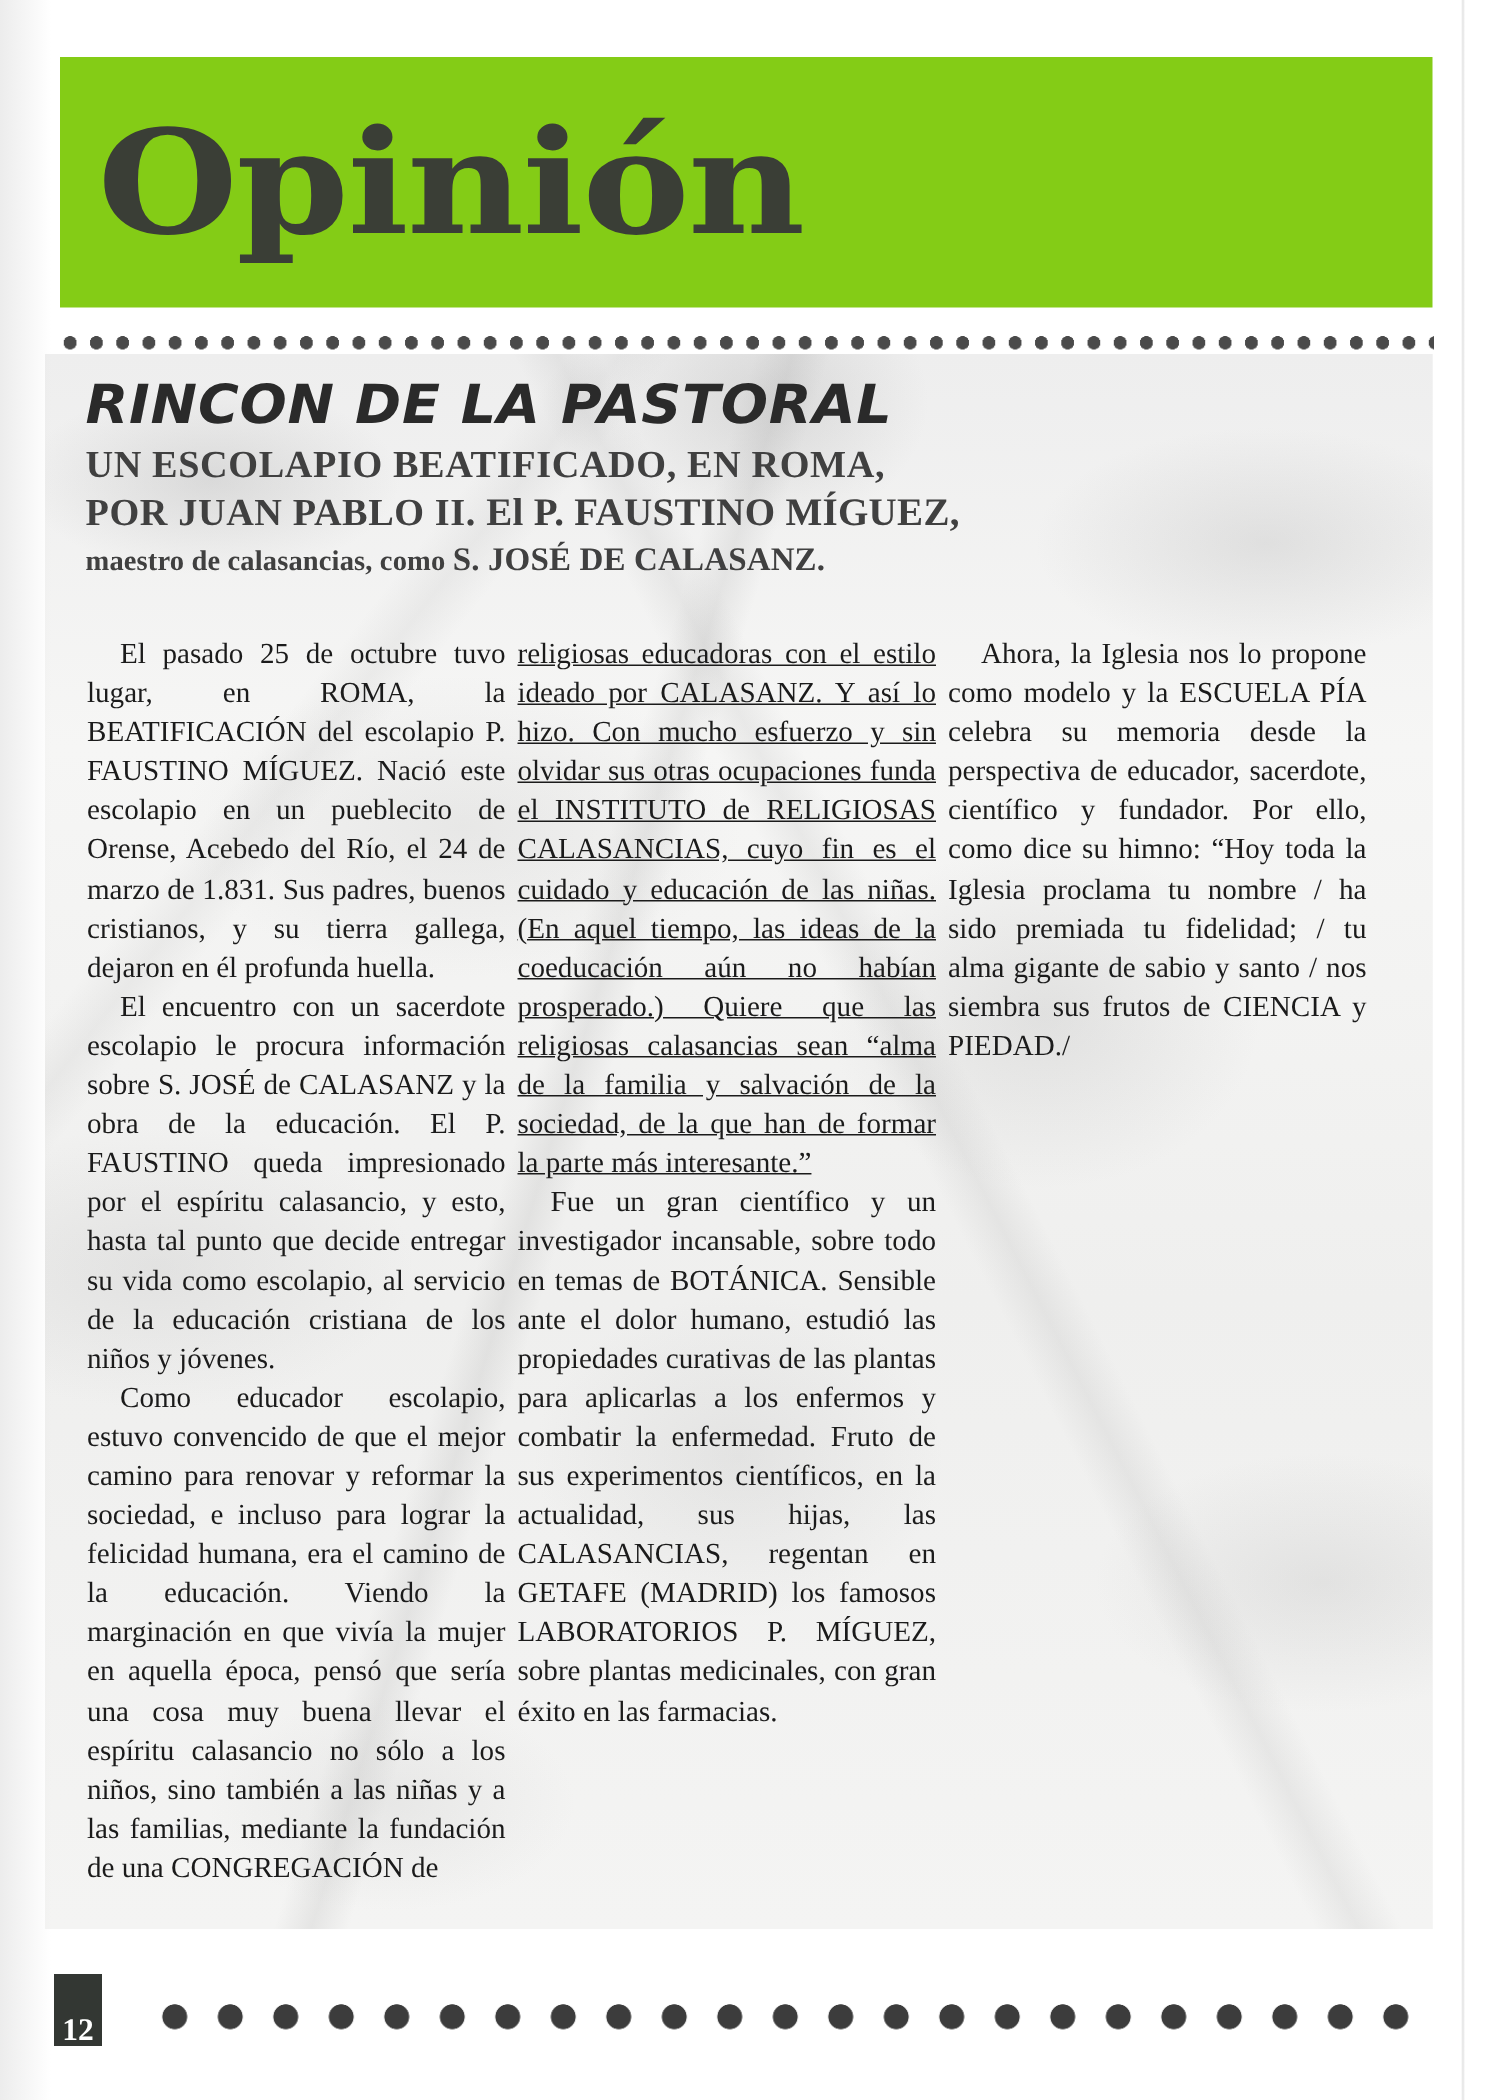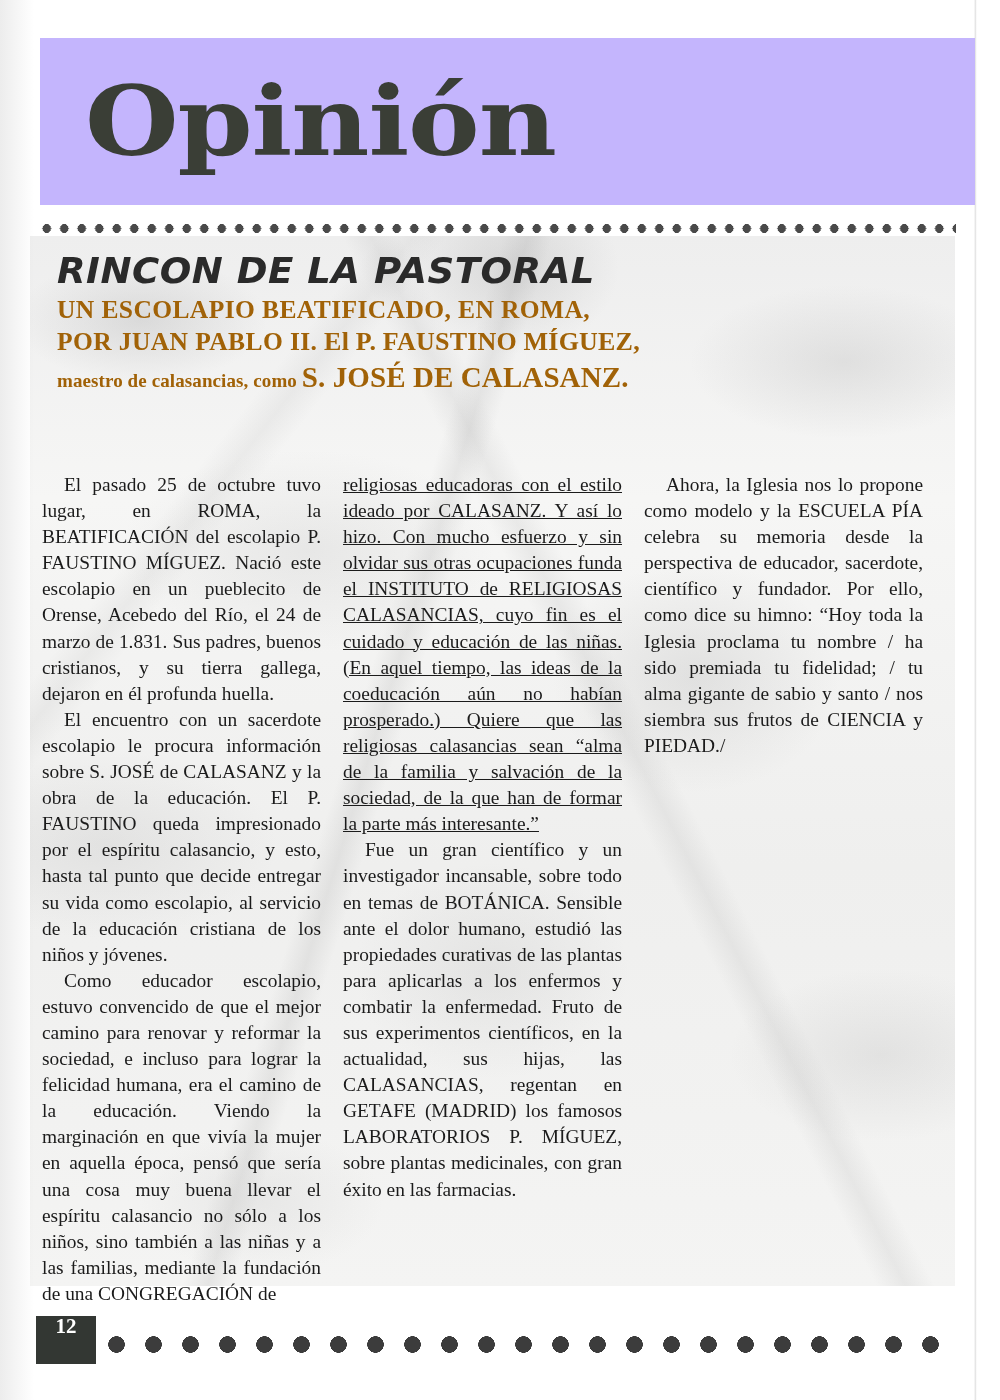--- a/index.html
+++ b/index.html
@@ -64,24 +64,23 @@
     pointer-events: none;
   }
 
   
   .masthead {
     position: absolute;
     left: 40px;
     top: 38px;
     width: 915px;
     height: 167px;
-    background: #c4b5fd;
+    background: #84cc16;
     display: flex;
     align-items: center;
-    padding-left: 20px;
   }
   .masthead-title {
     font-family: "DejaVu Serif", serif;
     font-weight: 700;
     font-size: 96px;
     line-height: 1;
     color: #3a3e36;
     margin-left: 25px;
     letter-spacing: -1px;
     transform: scaleX(1.12);
@@ -127,38 +126,37 @@
     line-height: 1.05;
     letter-spacing: .5px;
     color: #2a2a2a;
     margin: 0 0 5px 0;
     transform: scaleX(1.03);
     transform-origin: left center;
   }
   .deck {
     font-family: "Liberation Serif", serif;
     font-weight: 700;
-    color: #a16207;
+    color: #404040;
     margin: 0;
   }
   .deck-1 { font-size: 25.5px; line-height: 1.21; letter-spacing: .4px; }
   .deck-2 { font-size: 25.5px; line-height: 1.21; letter-spacing: .4px; }
   .deck-2 .small { font-size: 26px; letter-spacing: .2px; }
   .deck-3 { font-size: 19px; line-height: 1.25; letter-spacing: .1px; margin-top: 2px; }
-  .deck-3 .big { font-size: 29px; }
+  .deck-3 .big { font-size: 22px; }
 
   
   .columns {
     position: absolute;
-    left: 42px;
+    left: 58px;
     top: 424px;
     width: 880px;
     display: flex;
-    gap: 22px;
-    margin-top: 48px;
+    gap: 8px;
   }
   .col {
     width: 279px;
     flex: 0 0 279px;
   }
   .col p {
     margin: 0;
     text-align: justify;
     text-justify: inter-word;
     font-family: "Liberation Serif", serif;
@@ -179,25 +177,25 @@
     line-height: 19px;
     letter-spacing: .2px;
     color: #242424;
   }
 
   
   .page-number-box {
     position: absolute;
     left: 36px;
     top: 1316px;
-    width: 60px;
+    width: 32px;
     height: 48px;
     background: #333733;
     display: flex;
-    align-items: flex-start;
+    align-items: flex-end;
     justify-content: center;
   }
   .page-number-box span {
     font-family: "Liberation Serif", serif;
     font-weight: 700;
     font-size: 21px;
     color: #ffffff;
     line-height: 1;
   }
 </style>

